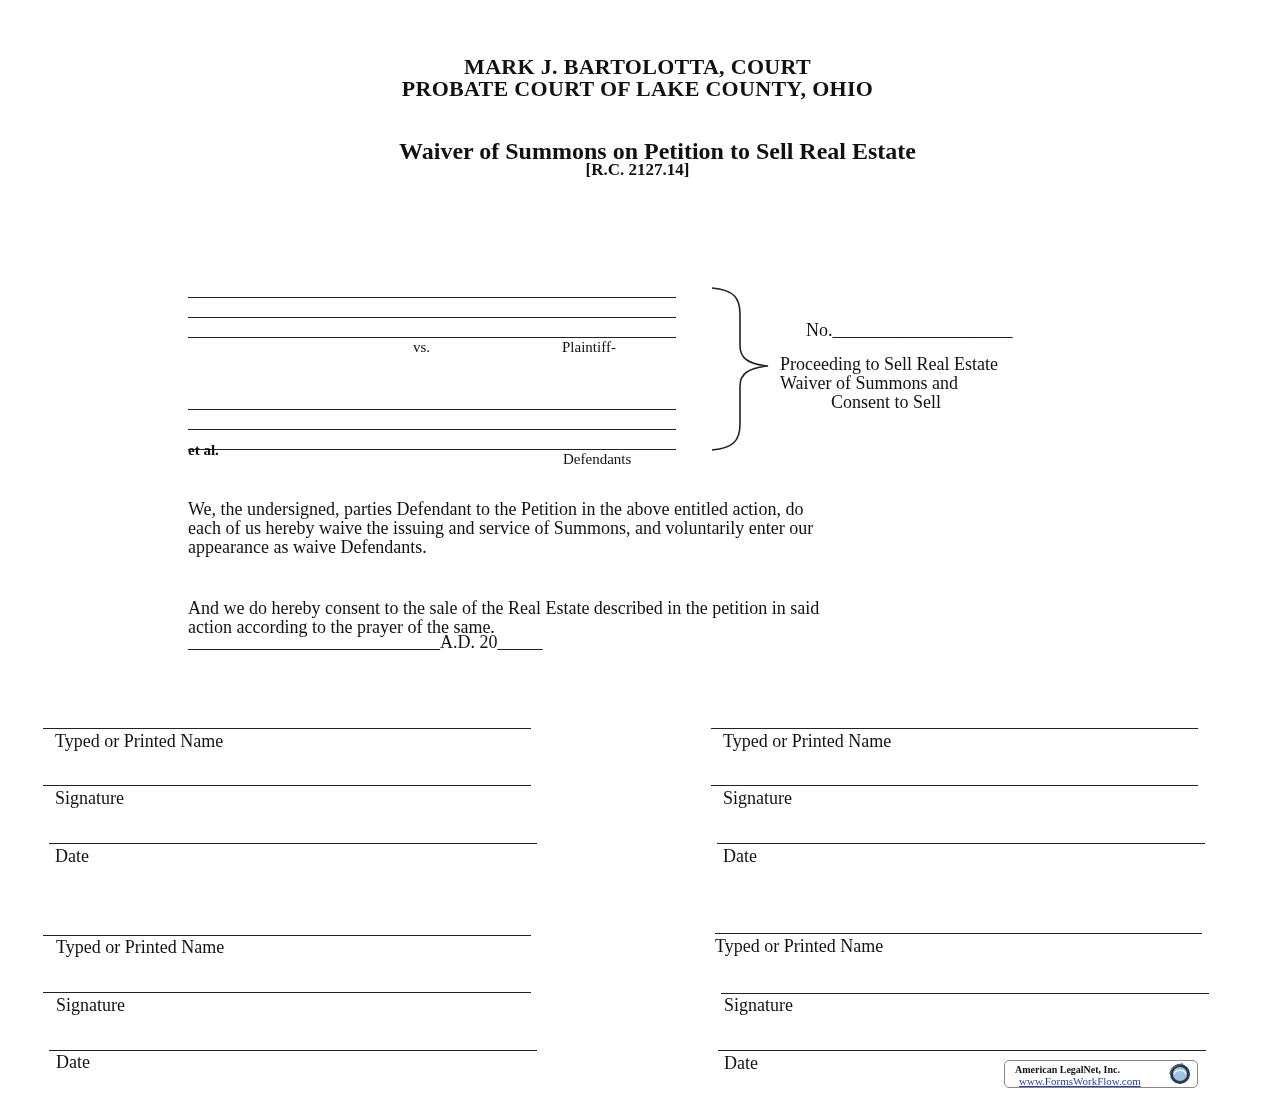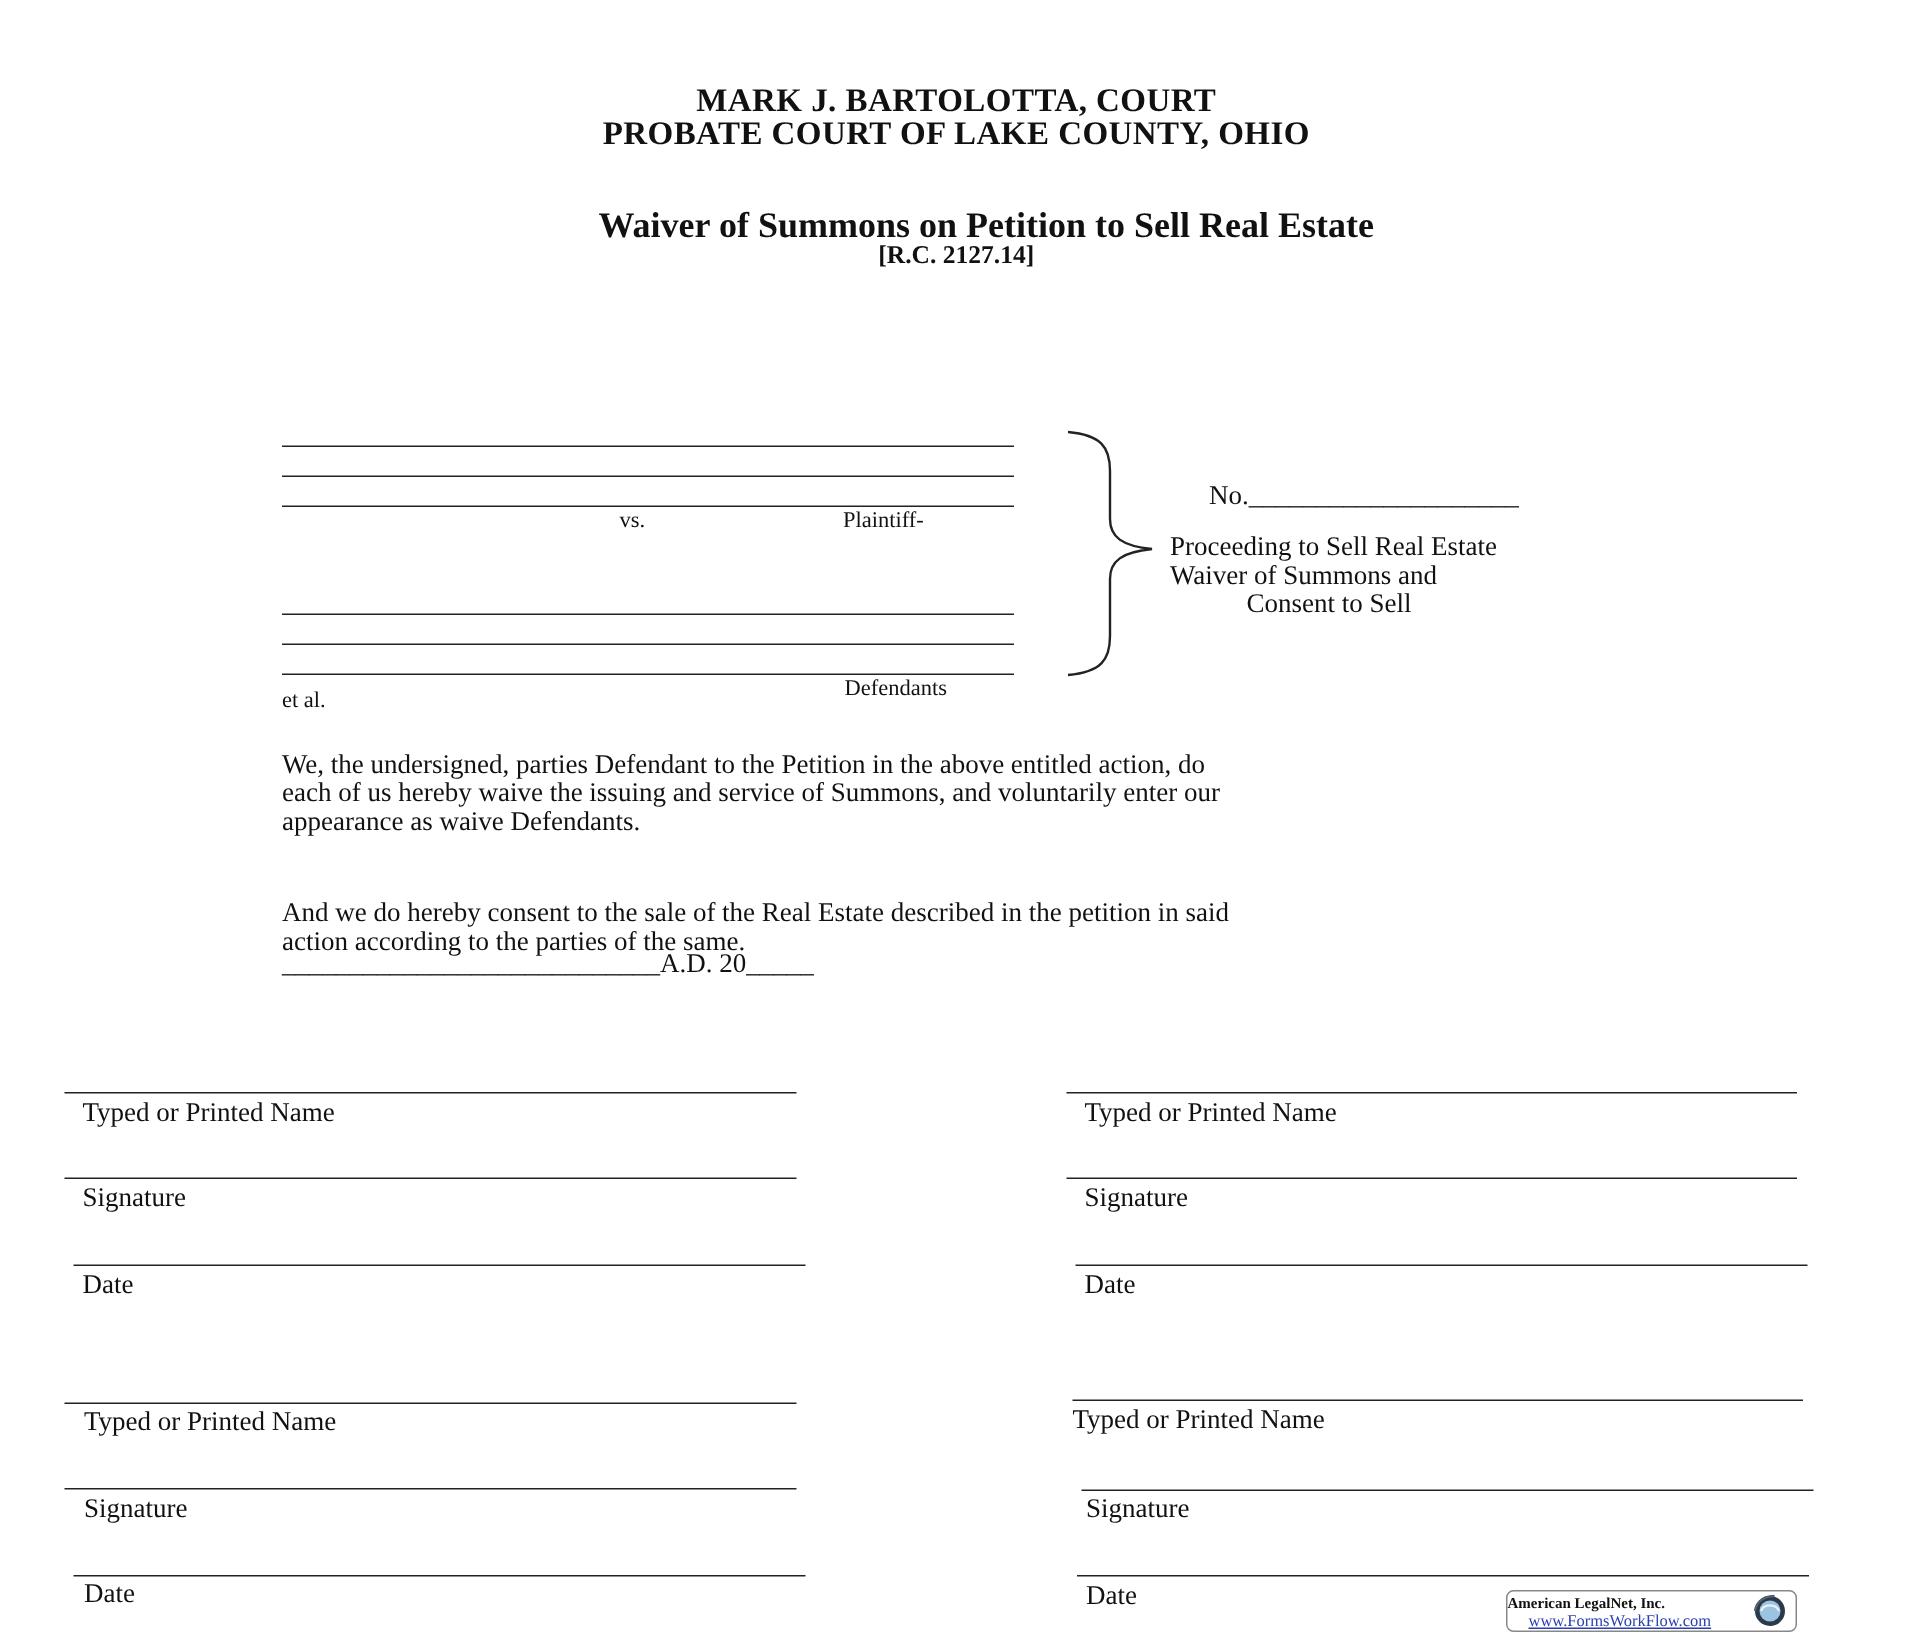--- a/index.html
+++ b/index.html
@@ -9,63 +9,63 @@
   .hdr { left:0; width:1275px; text-align:center; font-weight:bold; }
   .h1 { font-size:22px; line-height:22px; letter-spacing:0.3px; }
   .h2 { font-size:24px;padding-left:20px; }
   .h3 { font-size:17px; }
   .line { position:absolute; height:0; border-top:1px solid #222; }
   .small { font-size:15px; }
   .body { font-size:18px; line-height:19px; }
   .sig-label { font-size:18px; }
   .logo { left:1004px; top:1060px; width:194px; height:28px; border:1px solid #888;
           border-radius:5px; box-sizing:border-box; background:#fff; }
-  .logo-name { left:0; top:3px; font-size:10px; font-weight:bold; color:#111; }
+  .logo-name { left:10px; top:3px; font-size:10px; font-weight:bold; color:#111; }
   .logo-url { left:2px; top:14px; font-size:11px; color:#2a3fb0; text-decoration:underline;margin-left:12px; }
   .logo-globe { right:4px; top:2px; width:30px; height:22px; }
 </style>
 </head>
 <body>
 
 <div class="abs hdr h1" style="top:56px;">MARK J. BARTOLOTTA, COURT</div>
 <div class="abs hdr h1" style="top:78px;">PROBATE COURT OF LAKE COUNTY, OHIO</div>
 <div class="abs hdr h2" style="top:138px;">Waiver of Summons on Petition to Sell Real Estate</div>
 <div class="abs hdr h3" style="top:160px;">[R.C. 2127.14]</div>
 
 <div class="line" style="left:188px; top:297px; width:488px;"></div>
 <div class="line" style="left:188px; top:317px; width:488px;"></div>
 <div class="line" style="left:188px; top:337px; width:488px;"></div>
 <div class="abs small" style="left:413px; top:339px;">vs.</div>
 <div class="abs small" style="left:562px; top:339px;">Plaintiff-</div>
 
 <div class="line" style="left:188px; top:409px; width:488px;"></div>
 <div class="line" style="left:188px; top:429px; width:488px;"></div>
 <div class="line" style="left:188px; top:449px; width:488px;"></div>
-<div class="abs small" style="left:188px; top:459px;">et al.</div>
+<div class="abs small" style="left:188px; top:442px;font-weight:bold;">et al.</div>
 <div class="abs small" style="left:563px; top:451px;">Defendants</div>
 
 <svg class="abs" style="left:708px; top:284px;" width="70" height="170">
   <path d="M4 4 C 26 6, 32 14, 32 30 L 32 62 C 32 74, 40 80, 60 82 C 40 84, 32 90, 32 102 L 32 140 C 32 156, 26 164, 4 166" fill="none" stroke="#222" stroke-width="1.6"></path>
 </svg>
 
 <div class="abs" style="left:806px; top:320px; font-size:18px;">No.____________________</div>
 <div class="abs" style="left:780px; top:355px; font-size:18px; line-height:19px;">
   <div>Proceeding to Sell Real Estate</div>
   <div>Waiver of Summons and</div>
   <div style="padding-left:51px;">Consent to Sell</div>
 </div>
 
 <div class="abs body" style="left:188px; top:500px;">
   <div>We, the undersigned, parties Defendant to the Petition in the above entitled action, do</div>
   <div>each of us hereby waive the issuing and service of Summons, and voluntarily enter our</div>
   <div>appearance as waive Defendants.</div>
 </div>
 <div class="abs body" style="left:188px; top:599px;">
   <div>And we do hereby consent to the sale of the Real Estate described in the petition in said</div>
-  <div>action according to the parties of the same.</div>
+  <div>action according to the prayer of the same.</div>
 </div>
 <div class="abs body" style="left:188px; top:633px;">____________________________A.D. 20_____</div>
 
 <div class="line" style="left:43px; top:728px; width:488px;"></div>
 <div class="abs sig-label" style="left:55px; top:731px;">Typed or Printed Name</div>
 <div class="line" style="left:43px; top:785px; width:488px;"></div>
 <div class="abs sig-label" style="left:55px; top:788px;">Signature</div>
 <div class="line" style="left:49px; top:843px; width:488px;"></div>
 <div class="abs sig-label" style="left:55px; top:846px;">Date</div>
 

